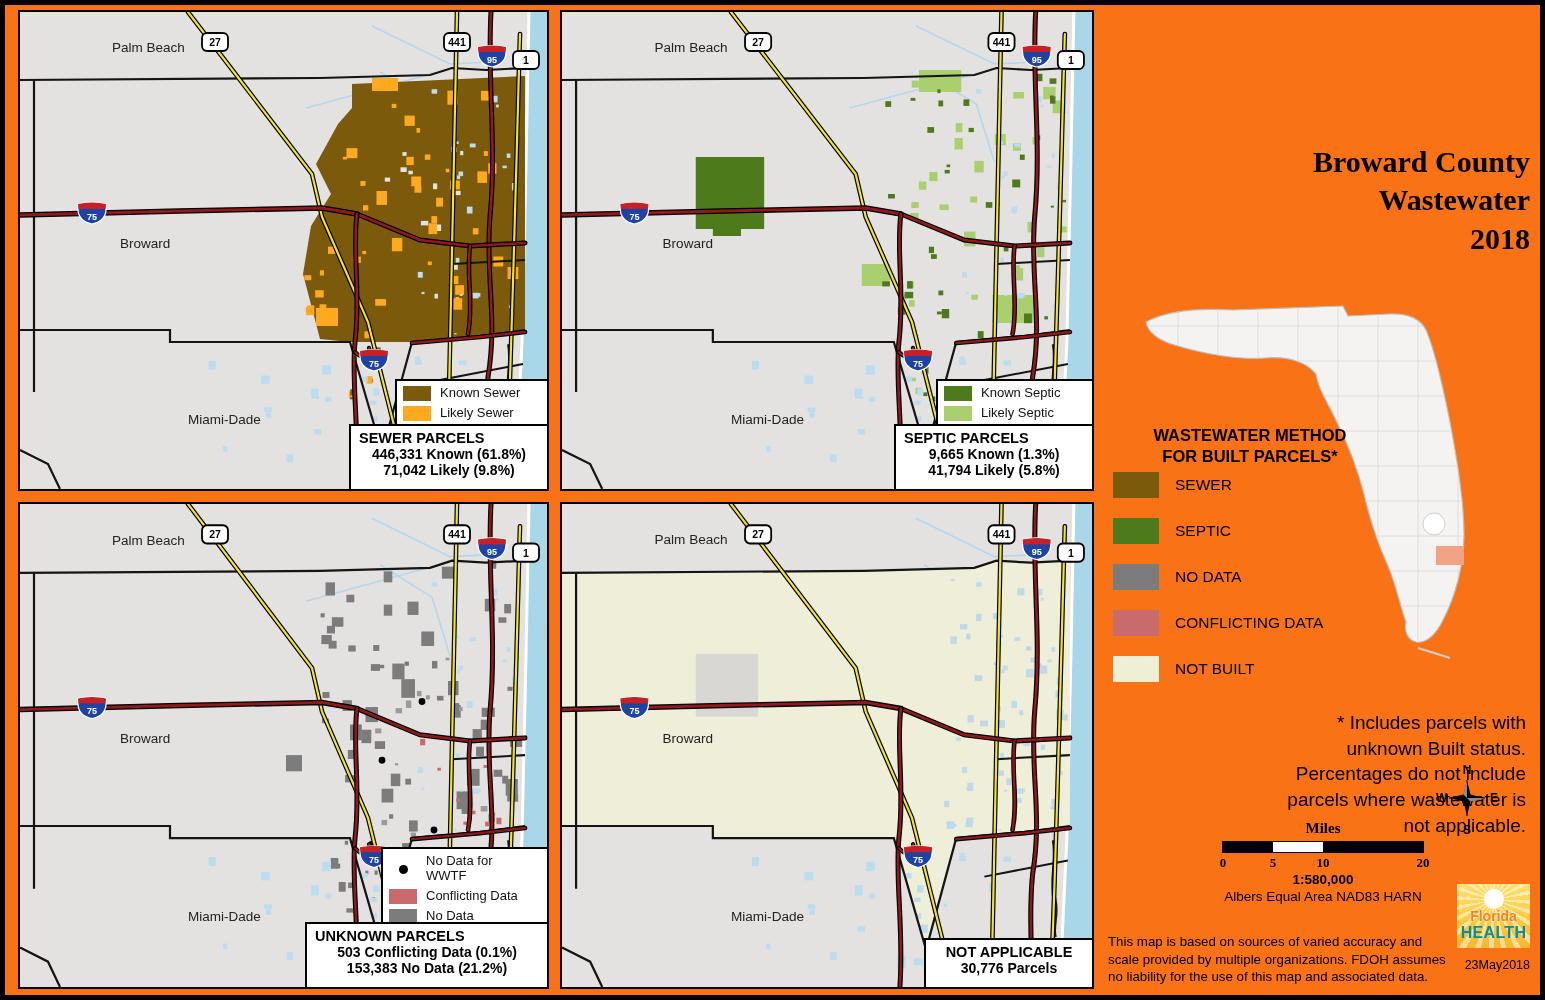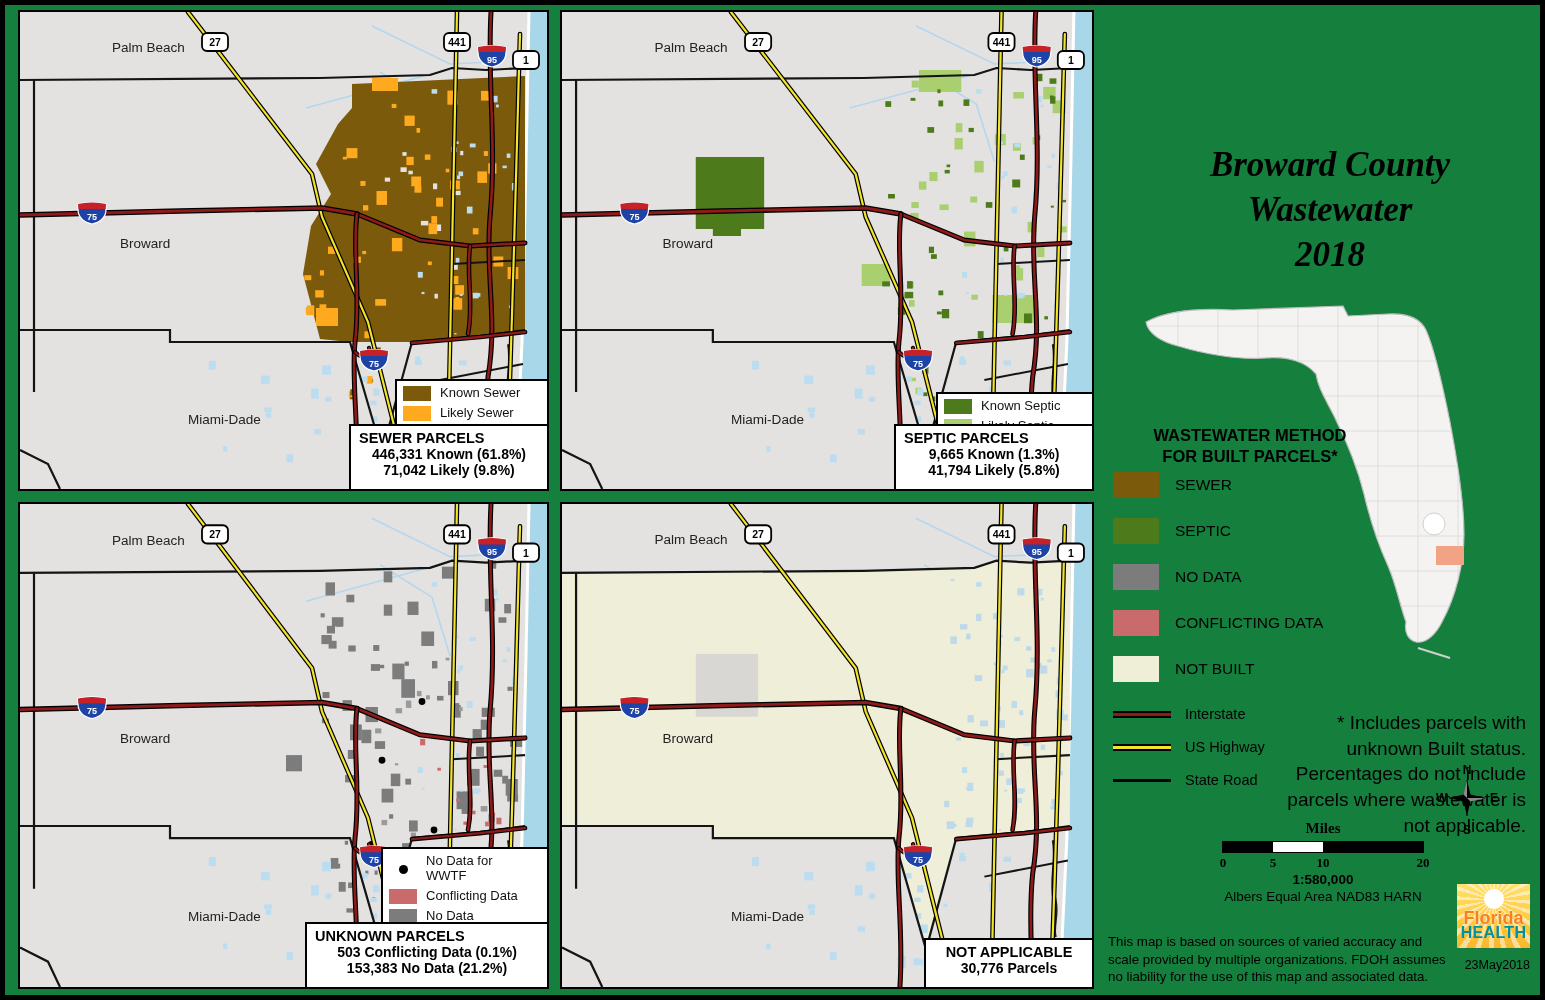--- a/index.html
+++ b/index.html
@@ -1,16 +1,16 @@
 <!DOCTYPE html>
 <html><head>
 <meta charset="utf-8">
 <style>
   html,body{margin:0;padding:0;background:#888;}
-  #root{position:relative;width:1545px;height:1000px;background:#15803d;
+  #root{position:relative;width:1545px;height:1000px;background:#f97316;
         font-family:"Liberation Sans",sans-serif;overflow:hidden;}
   .frame{position:absolute;inset:0;border:5px solid #000;pointer-events:none;z-index:30;}
 
   
   .map-panel{position:absolute;border:2px solid #000;background:#E3E2E0;}
   .map-panel svg.basemap{position:absolute;inset:0;width:100%;height:100%;}
   svg text{font-family:"Liberation Sans",sans-serif;}
   .maplbl{font-size:13.5px;fill:#222;}
 
   .pl{position:absolute;background:#fff;border:2px solid #000;padding:5px 8px 5px 6px;
@@ -22,22 +22,22 @@
 
   .ps{position:absolute;background:#fff;border:2px solid #000;padding:4px 8px 11px 8px;z-index:5;color:#000;}
   .ps .t{font-weight:bold;font-size:14.5px;text-align:left;}
   .ps .l{font-weight:bold;font-size:14px;text-align:center;}
   .ps.center .t,.ps.center .l{text-align:center;}
 
   
   .abs{position:absolute;}
   .fig-title{left:1130px;top:40px;width:400px;text-align:center;
              font-family:"Liberation Serif",serif;font-weight:bold;font-size:31px;line-height:1.3;color:#000;}
-  .fig-sub{left:1130px;top:143px;width:400px;text-align:center;
-           font-family:"Liberation Serif",serif;font-weight:bold;font-size:35px;line-height:1.28;color:#000;font-style:italic;}
+  .fig-sub{left:1130px;top:143px;width:400px;text-align:right;
+           font-family:"Liberation Serif",serif;font-weight:bold;font-size:30px;line-height:1.28;color:#000;}
   .leg-title{left:1130px;top:425px;width:240px;text-align:center;font-weight:bold;font-size:16.5px;
              line-height:1.25;color:#000;z-index:4;}
   .leg-items{left:1113px;top:472px;z-index:4;}
   .lg-row{display:flex;align-items:center;gap:16px;margin-bottom:20px;height:26px;}
   .lg-sw{width:46px;height:26px;flex:0 0 auto;}
   .lg-lb{font-size:15.5px;color:#000;}
   .road-legend{left:1113px;top:705px;z-index:4;}
   .rl-row{display:flex;align-items:center;gap:14px;margin-bottom:15px;height:18px;}
   .rl-line{width:58px;height:7px;box-sizing:border-box;flex:0 0 auto;}
   .rl-interstate{background:#8E1A1A;border-top:2px solid #000;border-bottom:2px solid #000;}
@@ -58,21 +58,21 @@
   .sb-ticks span{position:absolute;transform:translateX(-50%);}
   .ratio{left:1205px;top:872px;width:236px;text-align:center;font-weight:bold;font-size:13.5px;color:#000;}
   .proj{left:1155px;top:889px;width:336px;text-align:center;font-size:13.5px;color:#000;}
   .disclaimer{left:1108px;top:933px;width:344px;font-size:13.3px;line-height:1.32;color:#000;}
   .logo{left:1457px;top:884px;width:73px;height:64px;overflow:hidden;
         background:linear-gradient(180deg,#FFE070 0%,#FFCB42 55%,#F8B62D 100%);}
   .logo .rays{position:absolute;inset:0;
         background:repeating-conic-gradient(from 0deg at 50% 25%,rgba(255,255,255,.5) 0 6deg,rgba(255,255,255,0) 6deg 15deg);}
   .logo .sun{position:absolute;top:5px;left:50%;transform:translateX(-50%);width:20px;height:20px;
         background:#fff;border-radius:50%;}
-  .logo .l1{position:absolute;top:24px;width:100%;text-align:center;color:#F58220;font-weight:bold;font-size:18px;
+  .logo .l1{position:absolute;top:24px;width:100%;text-align:center;color:#F58220;font-weight:bold;font-size:14px;
         text-shadow:0 0 2px #fff;}
   .logo .l2{position:absolute;top:40px;width:100%;text-align:center;color:#0090A0;font-weight:bold;font-size:16px;
         letter-spacing:.3px;}
   .date{left:1446px;top:958px;width:84px;text-align:right;font-size:12.5px;color:#000;}
   .inset{left:1138px;top:296px;width:400px;height:372px;z-index:1;}
 </style>
 </head>
 <body>
 
 <div id="root">
@@ -496,21 +496,21 @@
             <path d="M-14,-9 Q0,-12 14,-9 L13.5,-4 L-13.5,-4 Z" fill="#C62127"></path>
             <text y="6.5" text-anchor="middle" font-size="9" font-weight="bold" fill="#fff">75</text>
           </g>
           <g transform="translate(354,348)">
             <path d="M-14,-9 Q0,-12 14,-9 L14,-4 Q14,8 0,11 Q-14,8 -14,-4 Z" fill="#1D43A6" stroke="#fff" stroke-width="1.2"></path>
             <path d="M-14,-9 Q0,-12 14,-9 L13.5,-4 L-13.5,-4 Z" fill="#C62127"></path>
             <text y="6.5" text-anchor="middle" font-size="9" font-weight="bold" fill="#fff">75</text>
           </g>
         </g>
       </svg>
-    <div class="pl" style="right:-2px;bottom:48px;width:140px;">
+    <div class="pl" style="right:-2px;bottom:61px;width:140px;">
       <div class="pl-row">
         <span class="pl-sw" style="background-color: rgb(77, 122, 26);"></span>
         <span>Known Septic</span>
       </div>
       <div class="pl-row">
         <span class="pl-sw" style="background-color: rgb(169, 207, 111);"></span>
         <span>Likely Septic</span>
       </div>
     </div>
     <div class="ps" style="right:-2px;bottom:-2px;width:180px;">
@@ -1012,34 +1012,20 @@
     <div class="lg-row">
       <span class="lg-sw" style="background-color: rgb(201, 106, 108);"></span>
       <span class="lg-lb">CONFLICTING DATA</span>
     </div>
     <div class="lg-row">
       <span class="lg-sw" style="background-color: rgb(239, 238, 215);"></span>
       <span class="lg-lb">NOT BUILT</span>
     </div>
   </div>
 
-  <div class="abs road-legend">
-    <div class="rl-row">
-      <span class="rl-line rl-interstate"></span>
-      <span class="rl-lb">Interstate</span>
-    </div>
-    <div class="rl-row">
-      <span class="rl-line rl-ushighway"></span>
-      <span class="rl-lb">US Highway</span>
-    </div>
-    <div class="rl-row">
-      <span class="rl-line rl-stateroad"></span>
-      <span class="rl-lb">State Road</span>
-    </div>
-  </div>
 
   <div class="abs footnote">* Includes parcels with unknown Built status. Percentages do not include parcels where wastewater is not applicable.</div>
 
   <div class="abs compass">
     <span class="pt" style="top:0;left:50%;transform:translateX(-50%);">N</span>
     <span class="pt" style="top:28px;left:0;">W</span>
     <span class="pt" style="top:28px;right:0;">E</span>
     <span class="pt" style="bottom:0;left:50%;transform:translateX(-50%);">S</span>
     <svg width="36" height="36" viewBox="0 0 36 36" style="position:absolute;left:13px;top:17px;">
       <path d="M18,0 L21.5,14.5 L36,18 L21.5,21.5 L18,36 L14.5,21.5 L0,18 L14.5,14.5 Z" fill="#000"></path>

